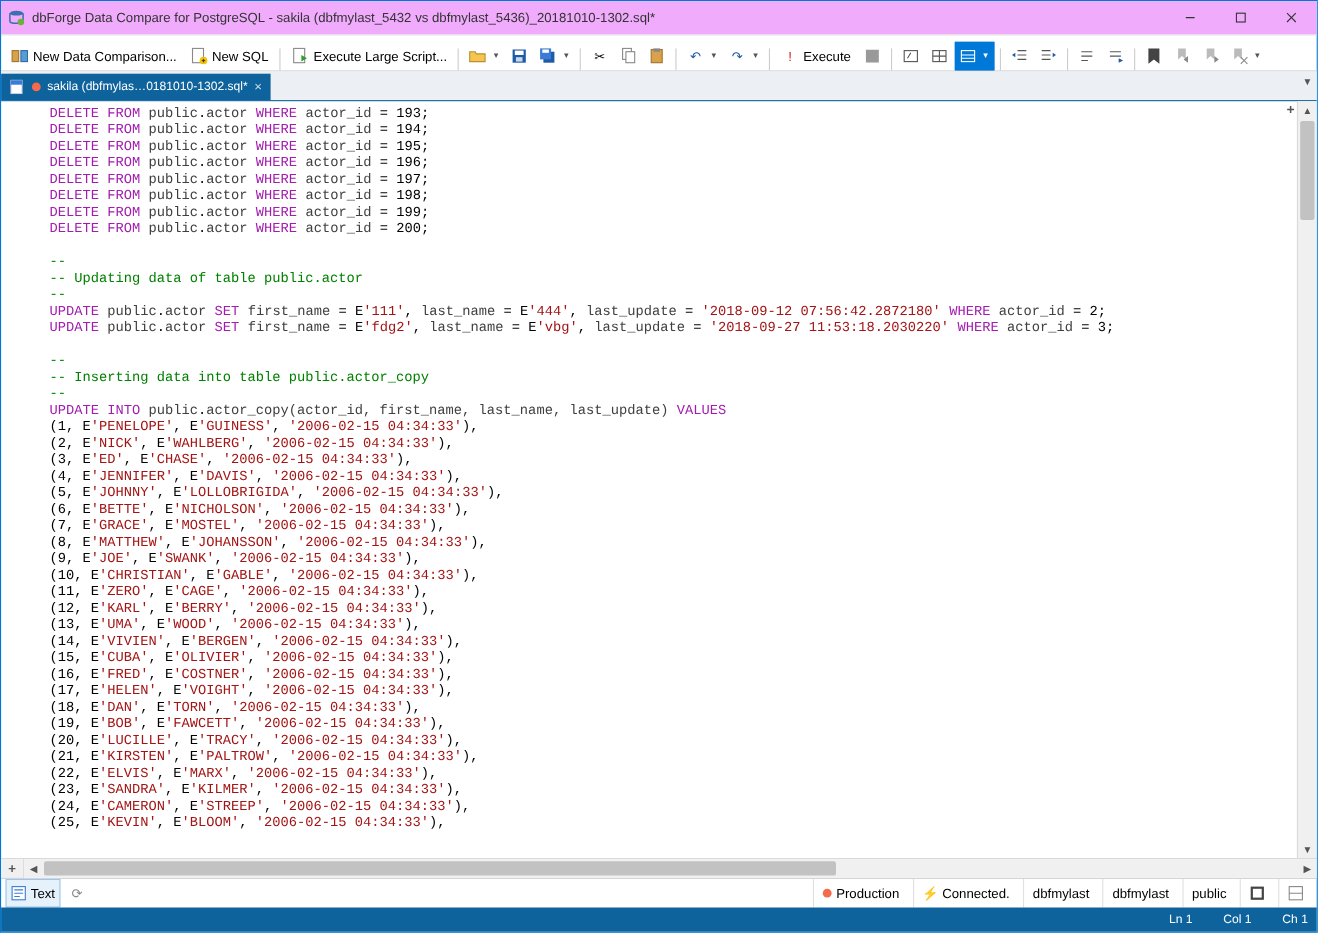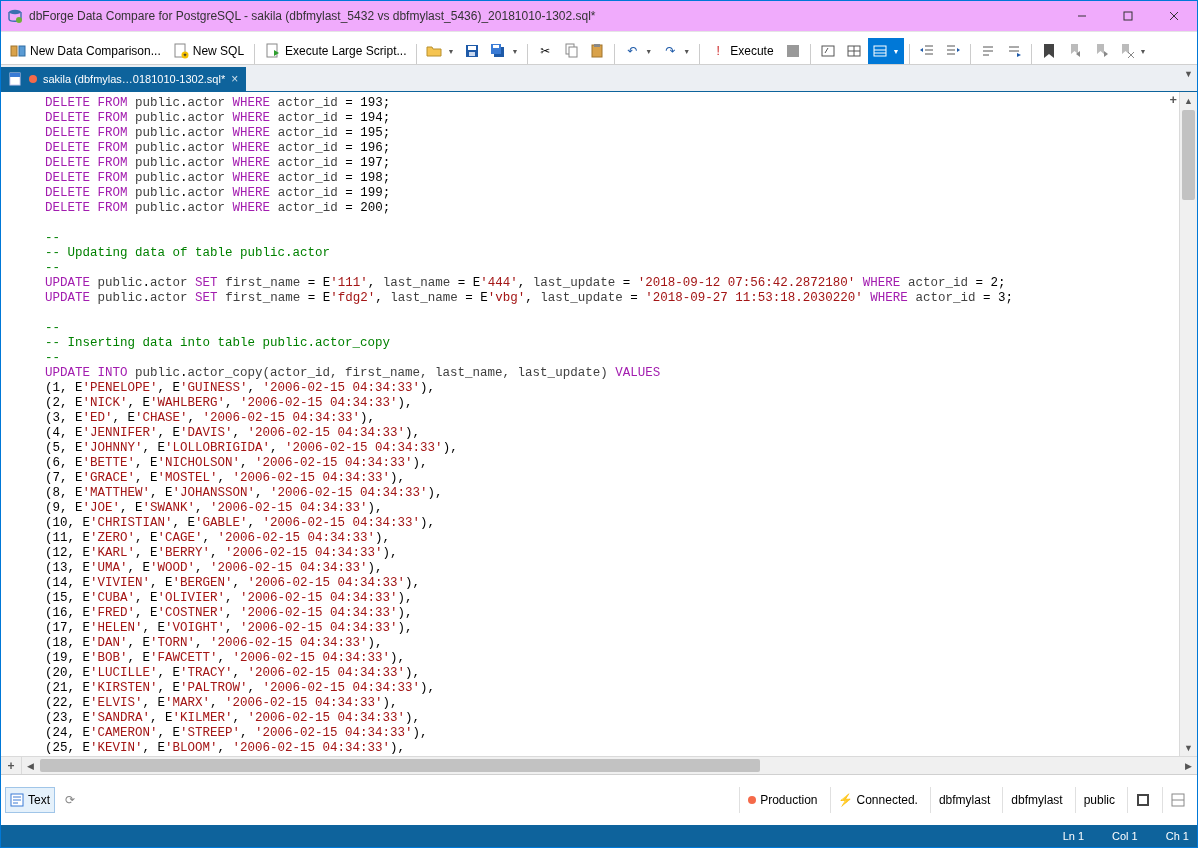--- a/index.html
+++ b/index.html
@@ -26,21 +26,21 @@
 .editor{flex:1;overflow:auto;font-family:Consolas,"Courier New",monospace;font-size:12.5px;line-height:15px;padding:4px 0 4px 44px;white-space:pre;position:relative}
 .editor .plus-tl{position:absolute;top:2px;right:2px;font-weight:bold;color:#555}
 .vscroll{width:17px;background:#f0f0f0;border-left:1px solid #dadada;position:relative}
 .vscroll .thumb{position:absolute;left:2px;right:2px;top:18px;height:90px;background:#c2c2c2;border-radius:2px}
 .vscroll .arr{position:absolute;left:0;right:0;height:17px;display:flex;align-items:center;justify-content:center;font-size:9px;color:#555}
 .hscroll-row{height:17px;display:flex;border-top:1px solid #dadada}
 .hscroll-row .plus{width:20px;display:flex;align-items:center;justify-content:center;font-weight:bold;color:#555;border-right:1px solid #dadada;background:#f0f0f0}
 .hscroll{flex:1;background:#f0f0f0;position:relative}
 .hscroll .thumb{position:absolute;top:2px;bottom:2px;left:18px;width:720px;background:#c2c2c2;border-radius:2px}
 .hscroll .arr{position:absolute;top:0;bottom:0;width:17px;display:flex;align-items:center;justify-content:center;font-size:9px;color:#555}
-.bottombar{height:26px;border-top:1px solid #d0d0d0;display:flex;align-items:center;padding:12px 4px;gap:4px}
+.bottombar{height:26px;border-top:1px solid #d0d0d0;display:flex;align-items:center;padding:0 4px;gap:4px}
 .bottombar .spacer{flex:1}
 .bottombar .cell{padding:0 8px;border-left:1px solid #e0e0e0;height:100%;display:flex;align-items:center;gap:4px}
 .bottombar .cell:first-of-type{border-left:none}
 .bottombar .ico{width:14px;height:14px}
 .statusbar{height:22px;background:#0e639c;color:#fff;display:flex;align-items:center;justify-content:flex-end;padding:0 8px;gap:28px;font-size:11px}
 
 .k{color:#a21caf}.id{color:#404040}.s{color:#a31515}.c{color:#008000}
 
 svg{display:block}
 .tbtn.icon-only{padding:0 3px}

